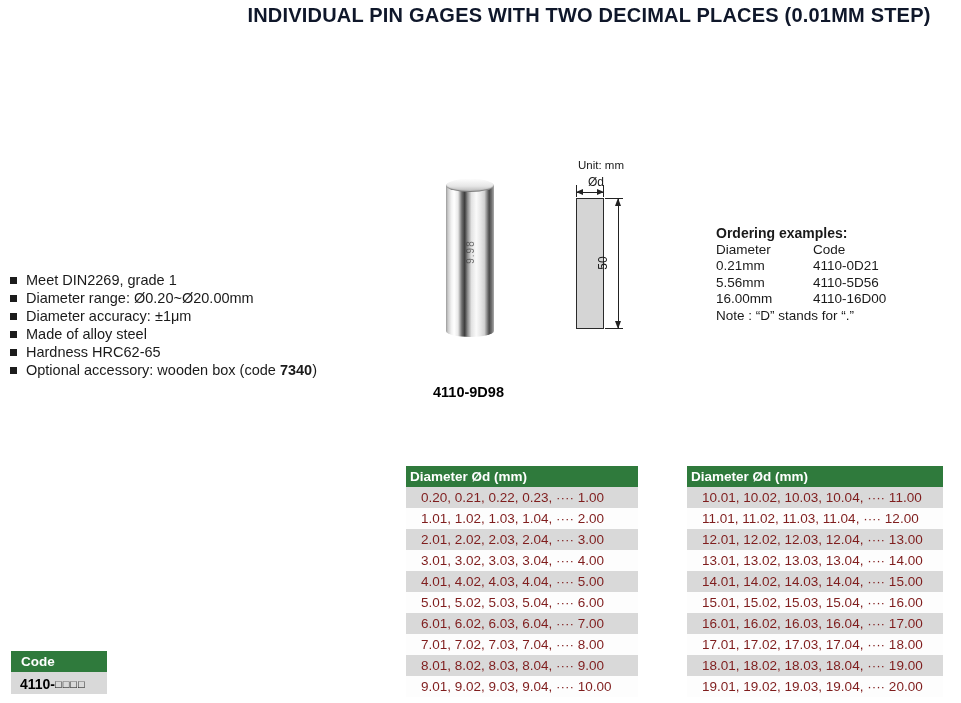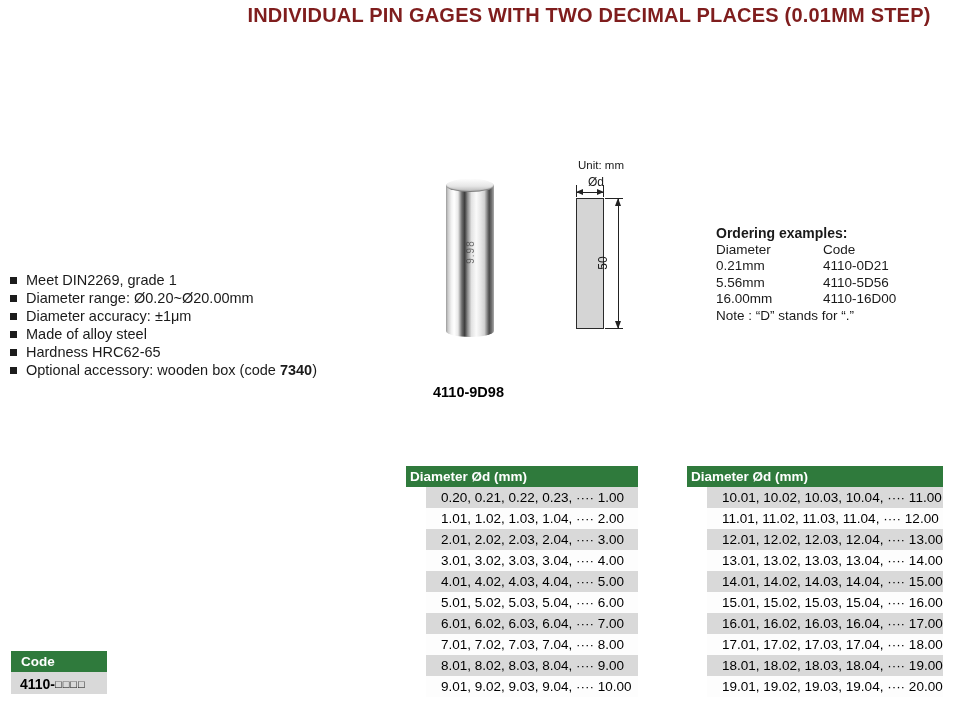--- a/index.html
+++ b/index.html
@@ -1,21 +1,21 @@
 <!DOCTYPE html>
 <html style="--green: #2f7a3c; --row_gray: #d9d9d9;"><head>
 <meta charset="utf-8">
 <style>
   html,body{margin:0;padding:0;background:#fff;}
   .page{position:relative;width:961px;height:703px;background:#ffffff;overflow:hidden;
         font-family:"Liberation Sans",sans-serif;color:#1a1a1a;}
 
   
   .title{position:absolute;left:216px;top:4px;width:746px;text-align:center;
-         font-size:20px;font-weight:bold;letter-spacing:0.2px;color:#7f1d1d;white-space:nowrap;}
+         font-size:20px;font-weight:bold;letter-spacing:0.2px;color:#0f172a;white-space:nowrap;}
 
   
   .features{position:absolute;left:8px;top:271px;}
   .feature{display:flex;align-items:flex-start;height:18px;font-size:14.5px;line-height:18px;white-space:nowrap;}
   .bullet{width:7px;height:7px;background:#1c1c1c;margin:6px 9px 0 2px;flex:none;}
   .bold{font-weight:bold;}
 
   
   .pin{position:absolute;left:446px;top:179px;width:48px;height:158px;}
   .pin-body{position:absolute;left:0;top:6px;width:48px;height:152px;
@@ -48,30 +48,30 @@
   .arr-up{left:615px;top:198px;border-left:3.5px solid transparent;border-right:3.5px solid transparent;border-bottom:8px solid #222;}
   .arr-down{left:615px;top:321px;border-left:3.5px solid transparent;border-right:3.5px solid transparent;border-top:8px solid #222;}
   .draw-rect{position:absolute;left:576px;top:198px;width:28px;height:131px;box-sizing:border-box;
     background:#d5d5d5;border:1.5px solid #2a2a2a;}
   .len-label{position:absolute;left:596px;top:253px;width:20px;height:20px;text-align:center;
     font-size:12px;transform:rotate(-90deg);}
 
   
   .ordering{position:absolute;left:716px;top:225px;font-size:13.5px;line-height:16.5px;}
   .ordering-heading{font-weight:bold;font-size:14px;}
-  .ord-row{display:flex;gap:10px;}
+  .ord-row{display:flex;}
   .ord-c1{width:97px;}
   .ord-note{white-space:nowrap;}
 
   
   .dtable{position:absolute;font-size:13.5px;}
   .t1{left:406px;top:466px;width:232px;}
   .t2{left:687px;top:466px;width:256px;}
   .thead{height:21px;line-height:21px;background:var(--green,#2f7a3c);color:#fff;font-weight:bold;padding-left:4px;}
-  .trow{height:21px;line-height:21px;padding-left:15px;white-space:nowrap;color:#000000;margin-left:20px;}
+  .trow{height:21px;line-height:21px;padding-left:15px;white-space:nowrap;color:#7f1d1d;}
   .trow.odd{background:var(--row_gray,#d9d9d9);}
   .trow.even{background:#fdfdfd;}
 
   
   .code-box{position:absolute;left:11px;top:651px;width:96px;}
   .code-head{height:21px;line-height:21px;background:var(--green,#2f7a3c);color:#fff;font-weight:bold;
     padding-left:10px;font-size:13.5px;}
   .code-val{height:22px;line-height:25px;background:var(--row_gray,#d9d9d9);padding-left:9px;
     font-size:14px;font-weight:bold;color:#000;white-space:nowrap;}
   .code-val .boxes{font-size:11px;letter-spacing:1px;position:relative;top:-1px;}

